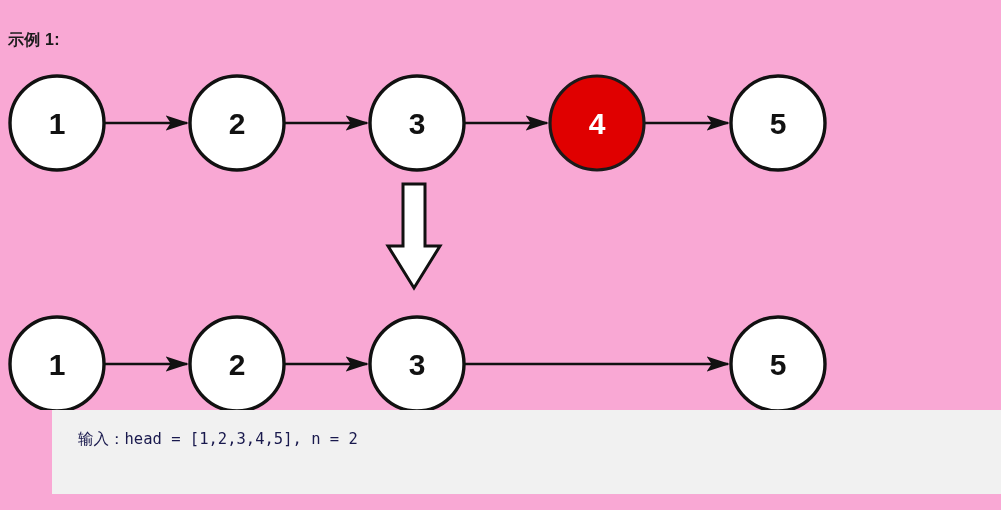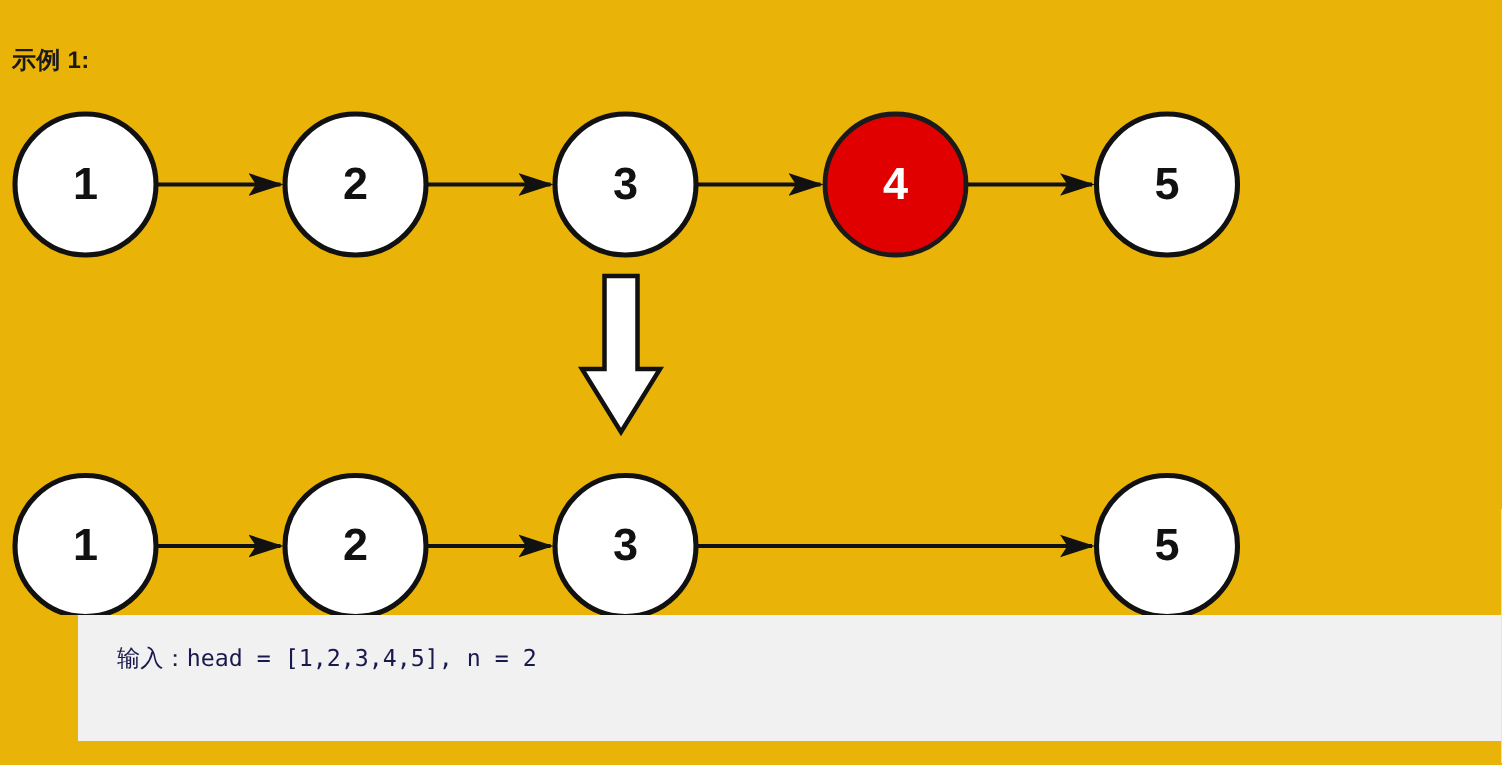--- a/index.html
+++ b/index.html
@@ -7,21 +7,21 @@
     width: 1001px;
     height: 510px;
     background: #ffffff;
     font-family: "Liberation Sans", "DejaVu Sans", sans-serif;
     overflow: hidden;
   }
   #page {
     position: relative;
     width: 1001px;
     height: 510px;
-    background: #eab308;
+    background: #f9a8d4;
   }
 
   
   #example-title {
     position: absolute;
     left: 8px;
     top: 30px;
     font-size: 16px;
     font-weight: bold;
     color: #1a1a1a;

